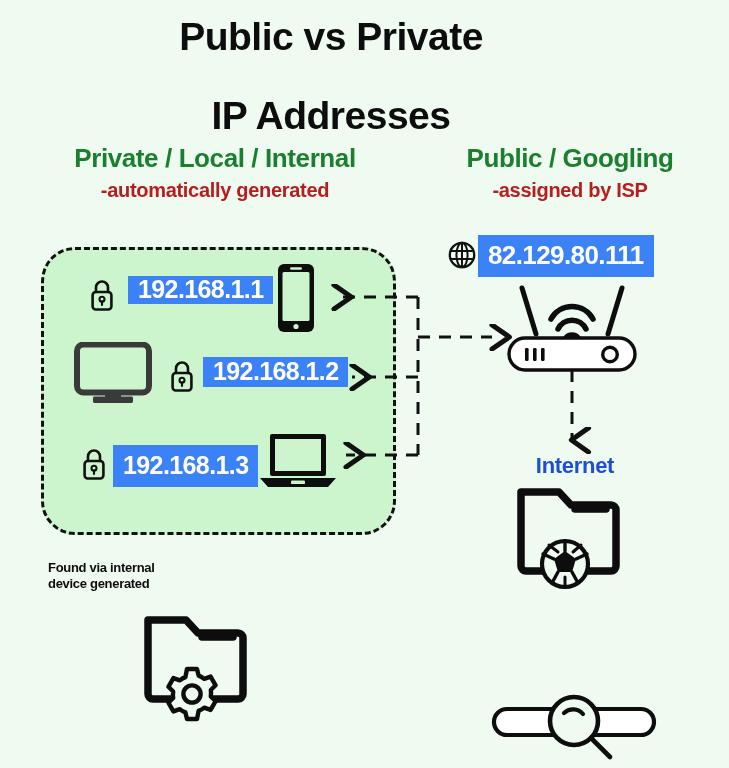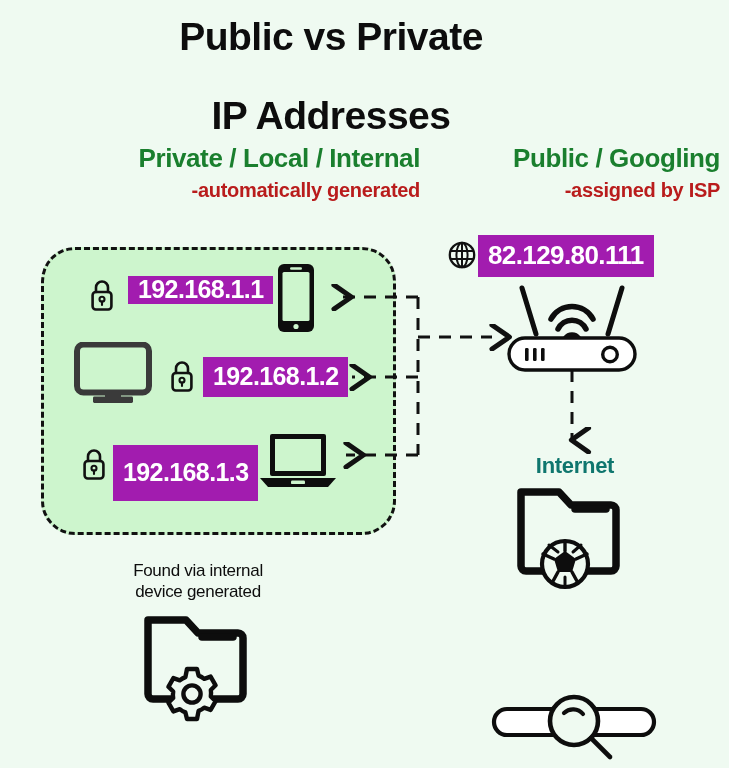--- a/index.html
+++ b/index.html
@@ -33,21 +33,21 @@
     font-weight: bold;
     line-height: 1.18;
     letter-spacing: -0.5px;
     color: #0d0d0d;
   }
   .title .l2 { display: block; margin-top: 33px; }
 
   
   .col-head {
     position: absolute;
-    text-align: right;
+    text-align: center;
   }
   .col-head .heading {
     font-size: 26px;
     font-weight: bold;
     color: #1a7f2e;
     letter-spacing: -0.4px;
     white-space: nowrap;
     line-height: 1.1;
   }
   .col-head .sub {
@@ -71,35 +71,35 @@
     height: 288px;
     background: #cdf5cd;
     border: 3px dashed #111111;
     border-radius: 34px;
     box-sizing: border-box;
   }
 
   
   .ip-badge {
     position: absolute;
-    background: #a21caf;
+    background: #3b82f6;
     color: #ffffff;
     font-size: 25px;
     font-weight: bold;
     letter-spacing: -0.6px;
     display: flex;
     align-items: center;
     justify-content: center;
     padding: 4px 10px 6px 10px;
     box-sizing: border-box;
     white-space: nowrap;
   }
   #ip-badge-1 { left: 128px; top: 276px; height: 28px; }
-  #ip-badge-2 { left: 203px; top: 357px; height: 40px; }
-  #ip-badge-3 { left: 113px; top: 445px; height: 56px; }
+  #ip-badge-2 { left: 203px; top: 357px; height: 30px; }
+  #ip-badge-3 { left: 113px; top: 445px; height: 42px; }
   #ip-badge-public {
     left: 478px; top: 235px; height: 42px;
     font-size: 26px;
   }
 
   
   .icon-abs { position: absolute; }
 
   #lock-1   { left: 88px;  top: 277px; }
   #lock-2   { left: 168px; top: 358px; }
@@ -110,40 +110,39 @@
   #monitor  { left: 74px;  top: 342px; }
   #laptop   { left: 258px; top: 432px; }
   #router   { left: 496px; top: 282px; }
 
   
   .conn { position: absolute; left: 0; top: 0; }
 
   
   .caption {
     position: absolute;
-    text-align: center;
-    font-size: 17px;
-    font-weight: normal;
+    font-size: 13px;
+    font-weight: bold;
     letter-spacing: -0.3px;
     line-height: 1.25;
     color: #0d0d0d;
   }
   #caption-left  { left: 48px;  top: 560px; width: 300px; }
   #caption-right { left: 418px; top: 612px; width: 310px; }
 
   .internet-label {
     position: absolute;
     left: 450px;
     top: 453px;
     width: 250px;
     text-align: center;
     font-size: 22px;
     font-weight: bold;
     letter-spacing: -0.3px;
-    color: #0f766e;
+    color: #1d4ed8;
   }
 
   #folder-gear  { left: 140px; top: 610px; }
   #folder-ball  { left: 513px; top: 482px; }
   #search-bar   { left: 490px; top: 687px; }
 </style>
 </head>
 <body>
 
 <div class="stage">

